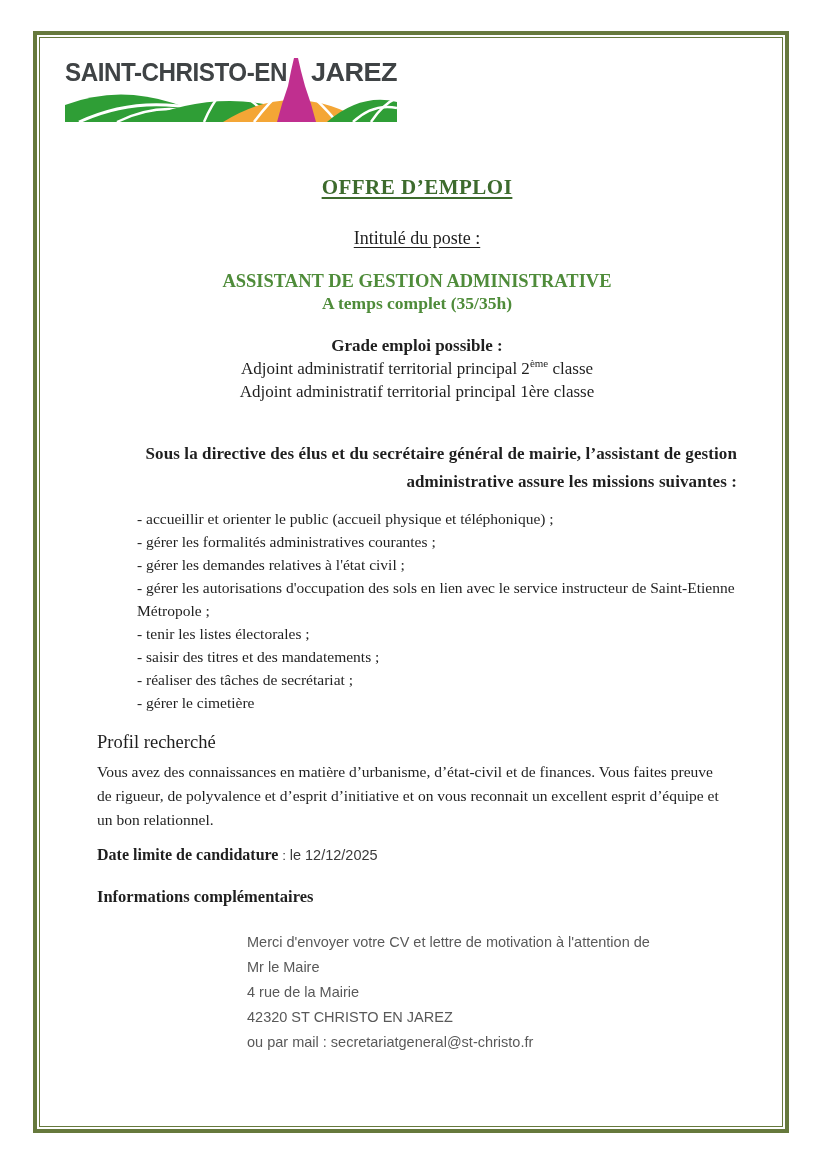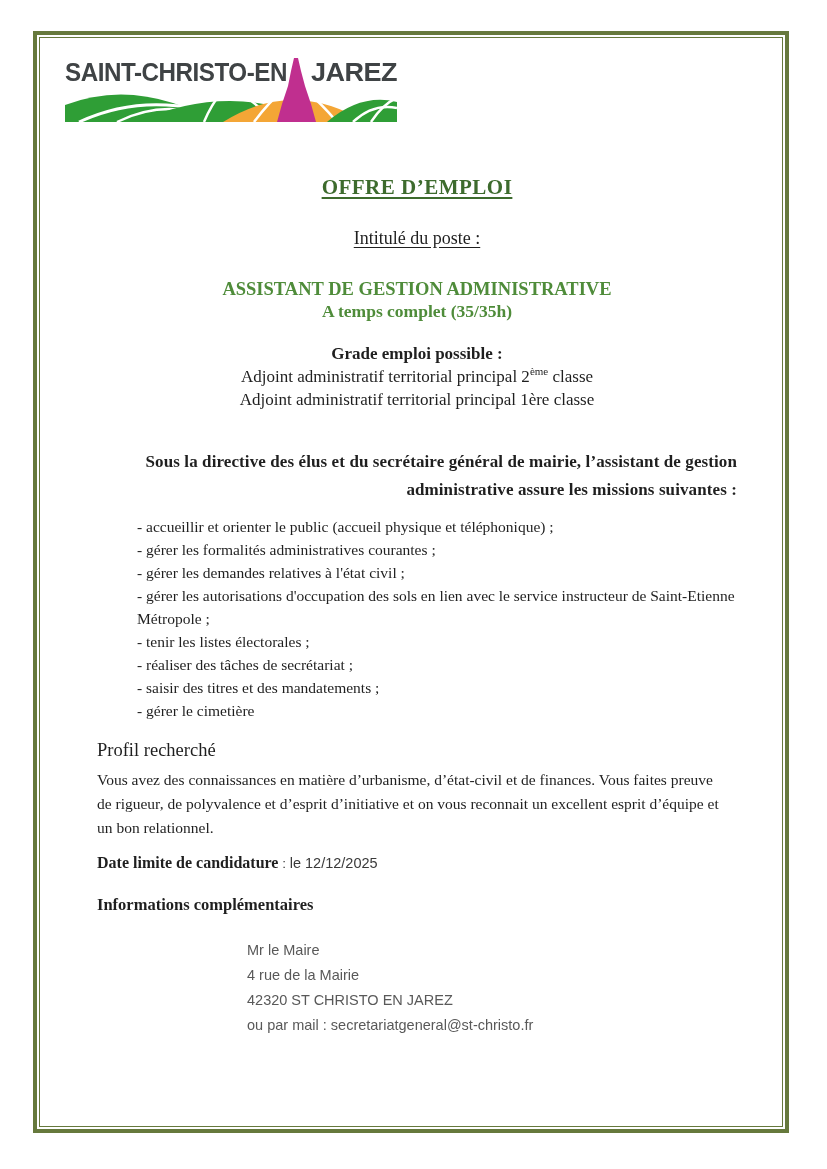--- a/index.html
+++ b/index.html
@@ -26,21 +26,21 @@
   .doc-title {
     font-size:21px; font-weight:bold; color:#3d6b2d;
     text-decoration:underline; text-decoration-thickness:2px; text-underline-offset:3px;
     line-height:26px; letter-spacing:0.5px;
   }
   .intitule {
     margin-top:26px; font-size:18px; color:#1f1f1f;
     text-decoration:underline; text-underline-offset:3px; line-height:24px;
   }
   .position-title {
-    margin-top:28px; font-size:18.5px; font-weight:bold; color:#4f8c3a; line-height:22px;
+    margin-top:20px; font-size:18.5px; font-weight:bold; color:#4f8c3a; line-height:22px;
   }
   .position-schedule {
     font-size:17.5px; font-weight:bold; color:#4f8c3a; line-height:22px;
   }
   .grade-block { margin-top:20px; }
   .grade-label { font-size:17px; font-weight:bold; line-height:23px; }
   .grade-line  { font-size:17px; line-height:23px; }
   .grade-line sup { font-size:11px; vertical-align:super; line-height:0; }
   .intro {
     margin-top:37px; font-size:17px; font-weight:bold; line-height:28px;
@@ -115,37 +115,38 @@
     </div>
 
     <div class="intro">Sous la directive des élus et du secrétaire général de mairie, l’assistant de gestion administrative assure les missions suivantes :</div>
 
     <div class="missions">
       <div class="mission-item">- accueillir et orienter le public (accueil physique et téléphonique) ;</div>
       <div class="mission-item">- gérer les formalités administratives courantes ;</div>
       <div class="mission-item">- gérer les demandes relatives à l'état civil ;</div>
       <div class="mission-item">- gérer les autorisations d'occupation des sols en lien avec le service instructeur de Saint-Etienne Métropole ;</div>
       <div class="mission-item">- tenir les listes électorales ;</div>
+      <div class="mission-item">- saisir des titres et des mandatements ;</div>
       <div class="mission-item">- réaliser des tâches de secrétariat ;</div>
-      <div class="mission-item">- saisir des titres et des mandatements ;</div>
       <div class="mission-item">- gérer le cimetière</div>
     </div>
 
     <div class="profile-heading">Profil recherché</div>
     <div class="profile-text">Vous avez des connaissances en matière d’urbanisme, d’état-civil et de finances. Vous faites preuve de rigueur, de polyvalence et d’esprit d’initiative et on vous reconnait un excellent esprit d’équipe et un bon relationnel.</div>
 
     <div class="dates">
       <div class="date-line">
         <span class="date-label">Date limite de candidature</span><span class="date-sep"> : </span><span class="date-value">le 12/12/2025</span>
       </div>
     </div>
 
     <div class="info-heading">Informations complémentaires</div>
 
     <div class="address">
+      <div>Merci d'envoyer votre CV et lettre de motivation à l'attention de</div>
       <div>Mr le Maire</div>
       <div>4 rue de la Mairie</div>
       <div>42320 ST CHRISTO EN JAREZ</div>
       <div>ou par mail : secretariatgeneral@st-christo.fr</div>
     </div>
 
   </div>
 </div>
 
 </body></html>

